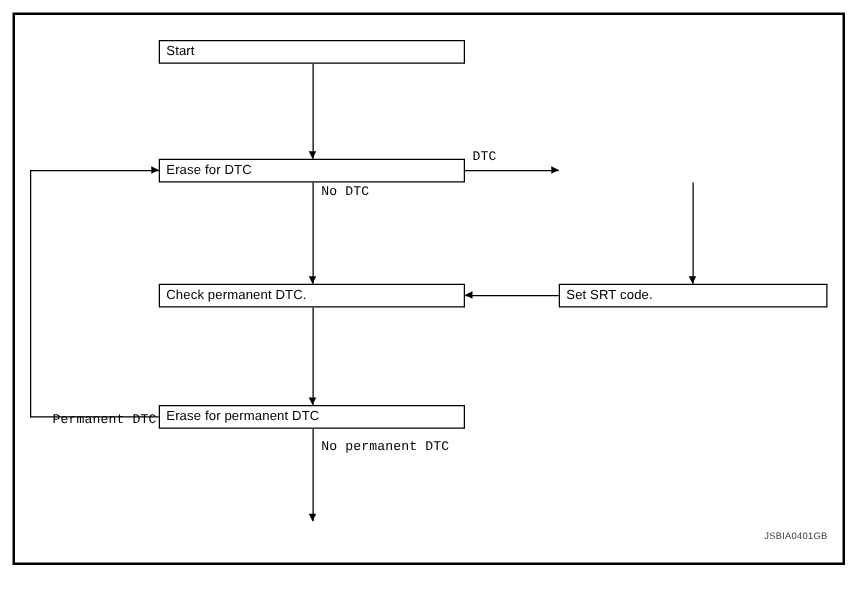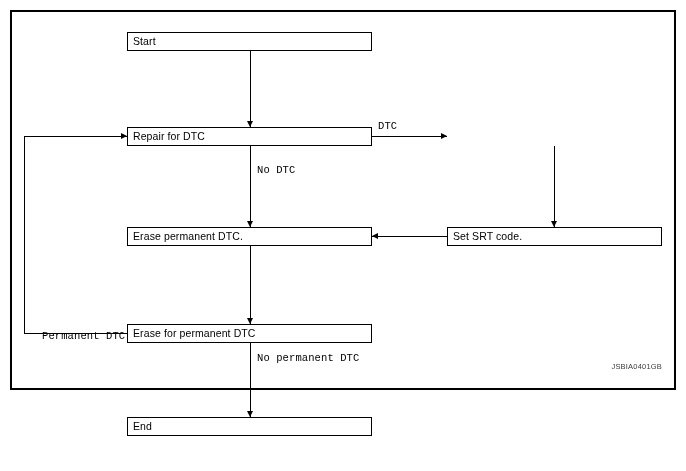--- a/index.html
+++ b/index.html
@@ -17,21 +17,21 @@
     height: 471px;
     background: #ffffff;
     overflow: hidden;
   }
   
   .figure-frame {
     position: absolute;
     left: 10px;
     top: 10px;
     width: 666px;
-    height: 380px;
+    height: 442px;
     border: 2px solid #000000;
     box-sizing: border-box;
     background: #ffffff;
   }
   
   .node {
     position: absolute;
     box-sizing: border-box;
     border: 1px solid #000000;
     background: #ffffff;
@@ -102,30 +102,29 @@
 </style>
 </head>
 <body>
 
 <div id="canvas">
 
   <div class="figure-frame">
 
     <div class="node" style="left:115px; top:20px; width:245px;">Start</div>
 
-    <div class="node" style="left:115px; top:115px; width:245px;">Repair for DTC</div>
+    <div class="node" style="left:115px; top:115px; width:245px;">Erase for DTC</div>
 
 
-    <div class="node" style="left:115px; top:215px; width:245px;">Erase permanent DTC.</div>
+    <div class="node" style="left:115px; top:215px; width:245px;">Check permanent DTC.</div>
 
     <div class="node" style="left:435px; top:215px; width:215px;">Set SRT code.</div>
 
     <div class="node" style="left:115px; top:312px; width:245px;">Erase for permanent DTC</div>
 
-    <div class="node" style="left:115px; top:405px; width:245px;">End</div>
 
     <div class="vline" style="left:238px; top:39px; height:76px;"></div>
     <div class="arrow-down" style="left:234.5px; top:109px;"></div>
 
     <div class="hline" style="left:360px; top:124px; width:75px;"></div>
     <div class="arrow-right" style="left:429px; top:120.5px;"></div>
 
     <div class="vline" style="left:542px; top:134px; height:81px;"></div>
     <div class="arrow-down" style="left:538.5px; top:209px;"></div>
 
@@ -141,21 +140,21 @@
     <div class="vline" style="left:238px; top:331px; height:74px;"></div>
     <div class="arrow-down" style="left:234.5px; top:399px;"></div>
 
     <div class="hline" style="left:12px; top:321px; width:103px;"></div>
     <div class="vline" style="left:12px; top:124px; height:198px;"></div>
     <div class="hline" style="left:12px; top:124px; width:103px;"></div>
     <div class="arrow-right" style="left:109px; top:120.5px;"></div>
 
     <div class="edge-label" style="left:366px; top:108px;">DTC</div>
 
-    <div class="edge-label" style="left:245px; top:152px;">No DTC</div>
+    <div class="edge-label" style="left:245px; top:136px;">No DTC</div>
 
     <div class="edge-label" style="left:30px; top:318px;">Permanent DTC</div>
 
     <div class="edge-label" style="left:245px; top:340px;">No permanent DTC</div>
 
     <div class="figure-id">JSBIA0401GB</div>
 
   </div>
 </div>
 

